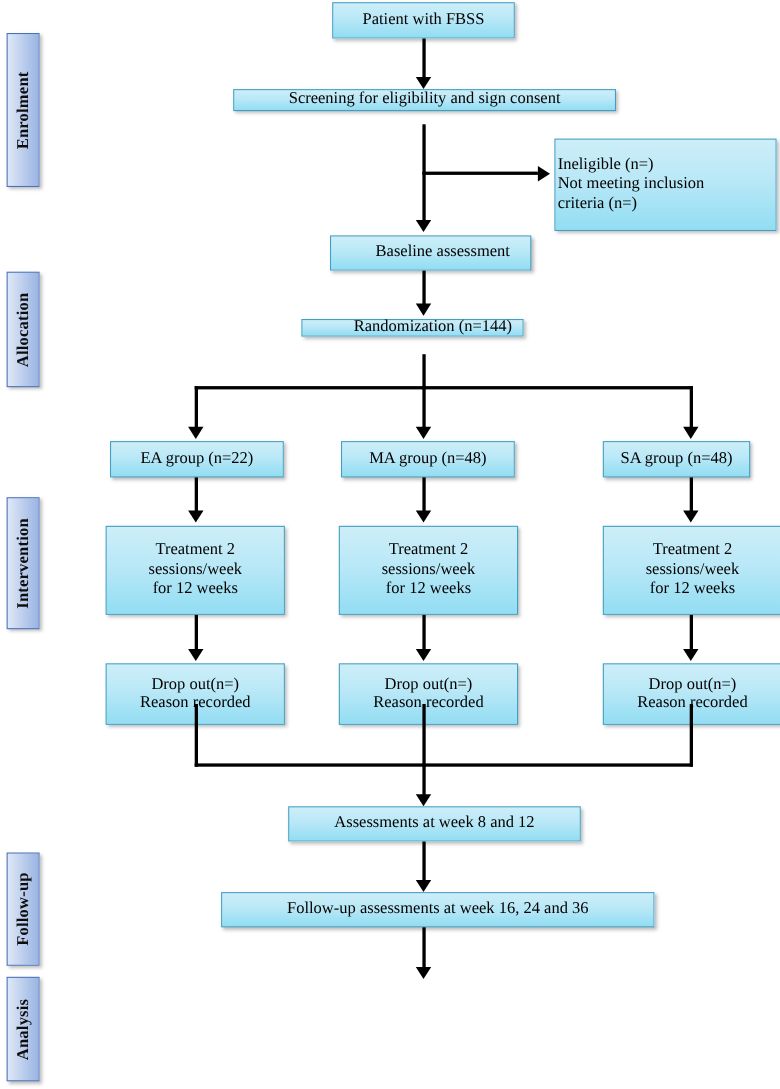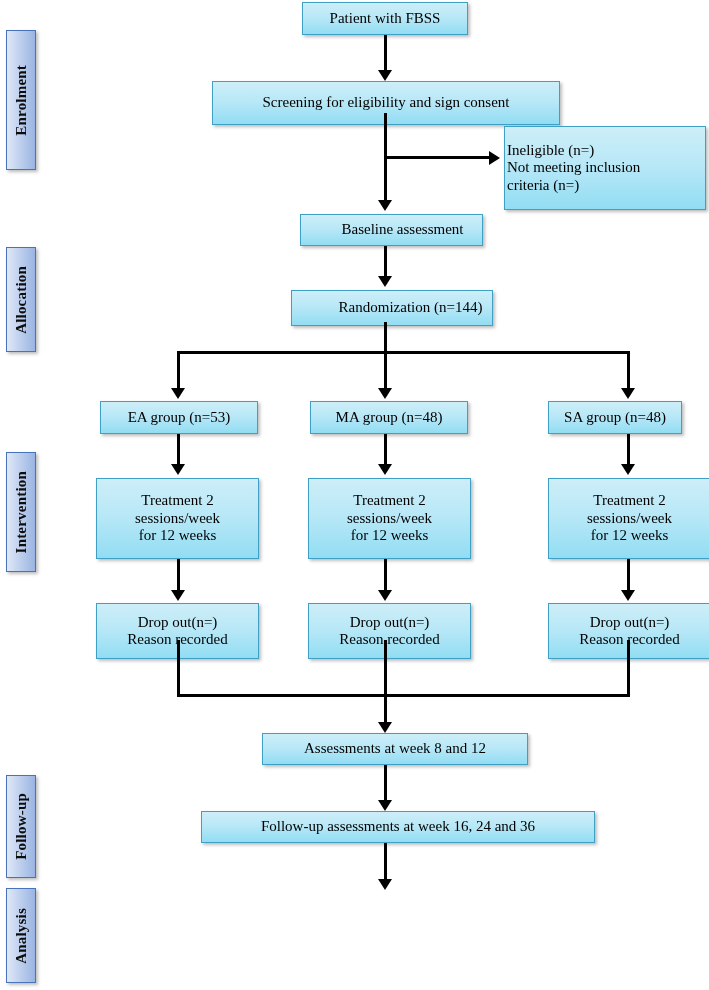--- a/index.html
+++ b/index.html
@@ -114,21 +114,21 @@
     <span class="vtext">Analysis</span>
   </div>
 
   <div class="node" style="left:302px; top:2px; width:166px; height:33px;">
     <span>Patient with FBSS</span>
   </div>
 
   <div class="vline" style="left:384px; top:35px; height:38px;"></div>
   <div class="arrowdown" style="left:378px; top:70px;"></div>
 
-  <div class="node" style="left:212px; top:81px; width:348px; height:44px;text-align:center;">
+  <div class="node" style="left:212px; top:81px; width:348px; height:20px;text-align:center;">
     <span>Screening for eligibility and sign consent</span>
   </div>
 
   <div class="vline" style="left:384px; top:113px; height:89px;"></div>
   <div class="arrowdown" style="left:378px; top:200px;"></div>
 
   <div class="hline" style="left:384px; top:156px; width:105px;"></div>
   <div class="arrowright" style="left:489px; top:151px;"></div>
 
   <div class="node left-align" style="left:504px; top:126px; width:202px; height:84px;">
@@ -139,38 +139,38 @@
     </div>
   </div>
 
   <div class="node" style="left:300px; top:214px; width:183px; height:32px;padding-left:26px;">
     <span>Baseline assessment</span>
   </div>
 
   <div class="vline" style="left:384px; top:246px; height:32px;"></div>
   <div class="arrowdown" style="left:378px; top:276px;"></div>
 
-  <div class="node" style="left:291px; top:290px; width:202px; height:36px;padding-left:41px;">
+  <div class="node" style="left:274px; top:290px; width:202px; height:16px;padding-left:41px;">
     <span>Randomization (n=144)</span>
   </div>
 
   <div class="vline" style="left:384px; top:322px; height:32px;"></div>
   <div class="hline" style="left:177px; top:351px; width:453px;"></div>
 
   <div class="vline" style="left:177px; top:351px; height:40px;"></div>
   <div class="arrowdown" style="left:171px; top:388px;"></div>
 
   <div class="vline" style="left:384px; top:351px; height:40px;"></div>
   <div class="arrowdown" style="left:378px; top:388px;"></div>
 
   <div class="vline" style="left:627px; top:351px; height:40px;"></div>
   <div class="arrowdown" style="left:621px; top:388px;"></div>
 
   <div class="node" style="left:100px; top:401px; width:158px; height:33px;">
-    <span>EA group (n=53)</span>
+    <span>EA group (n=22)</span>
   </div>
   <div class="node" style="left:310px; top:401px; width:158px; height:33px;">
     <span>MA group (n=48)</span>
   </div>
   <div class="node" style="left:548px; top:401px; width:134px; height:33px;">
     <span>SA group (n=48)</span>
   </div>
 
   <div class="vline" style="left:177px; top:434px; height:32px;"></div>
   <div class="arrowdown" style="left:171px; top:464px;"></div>

